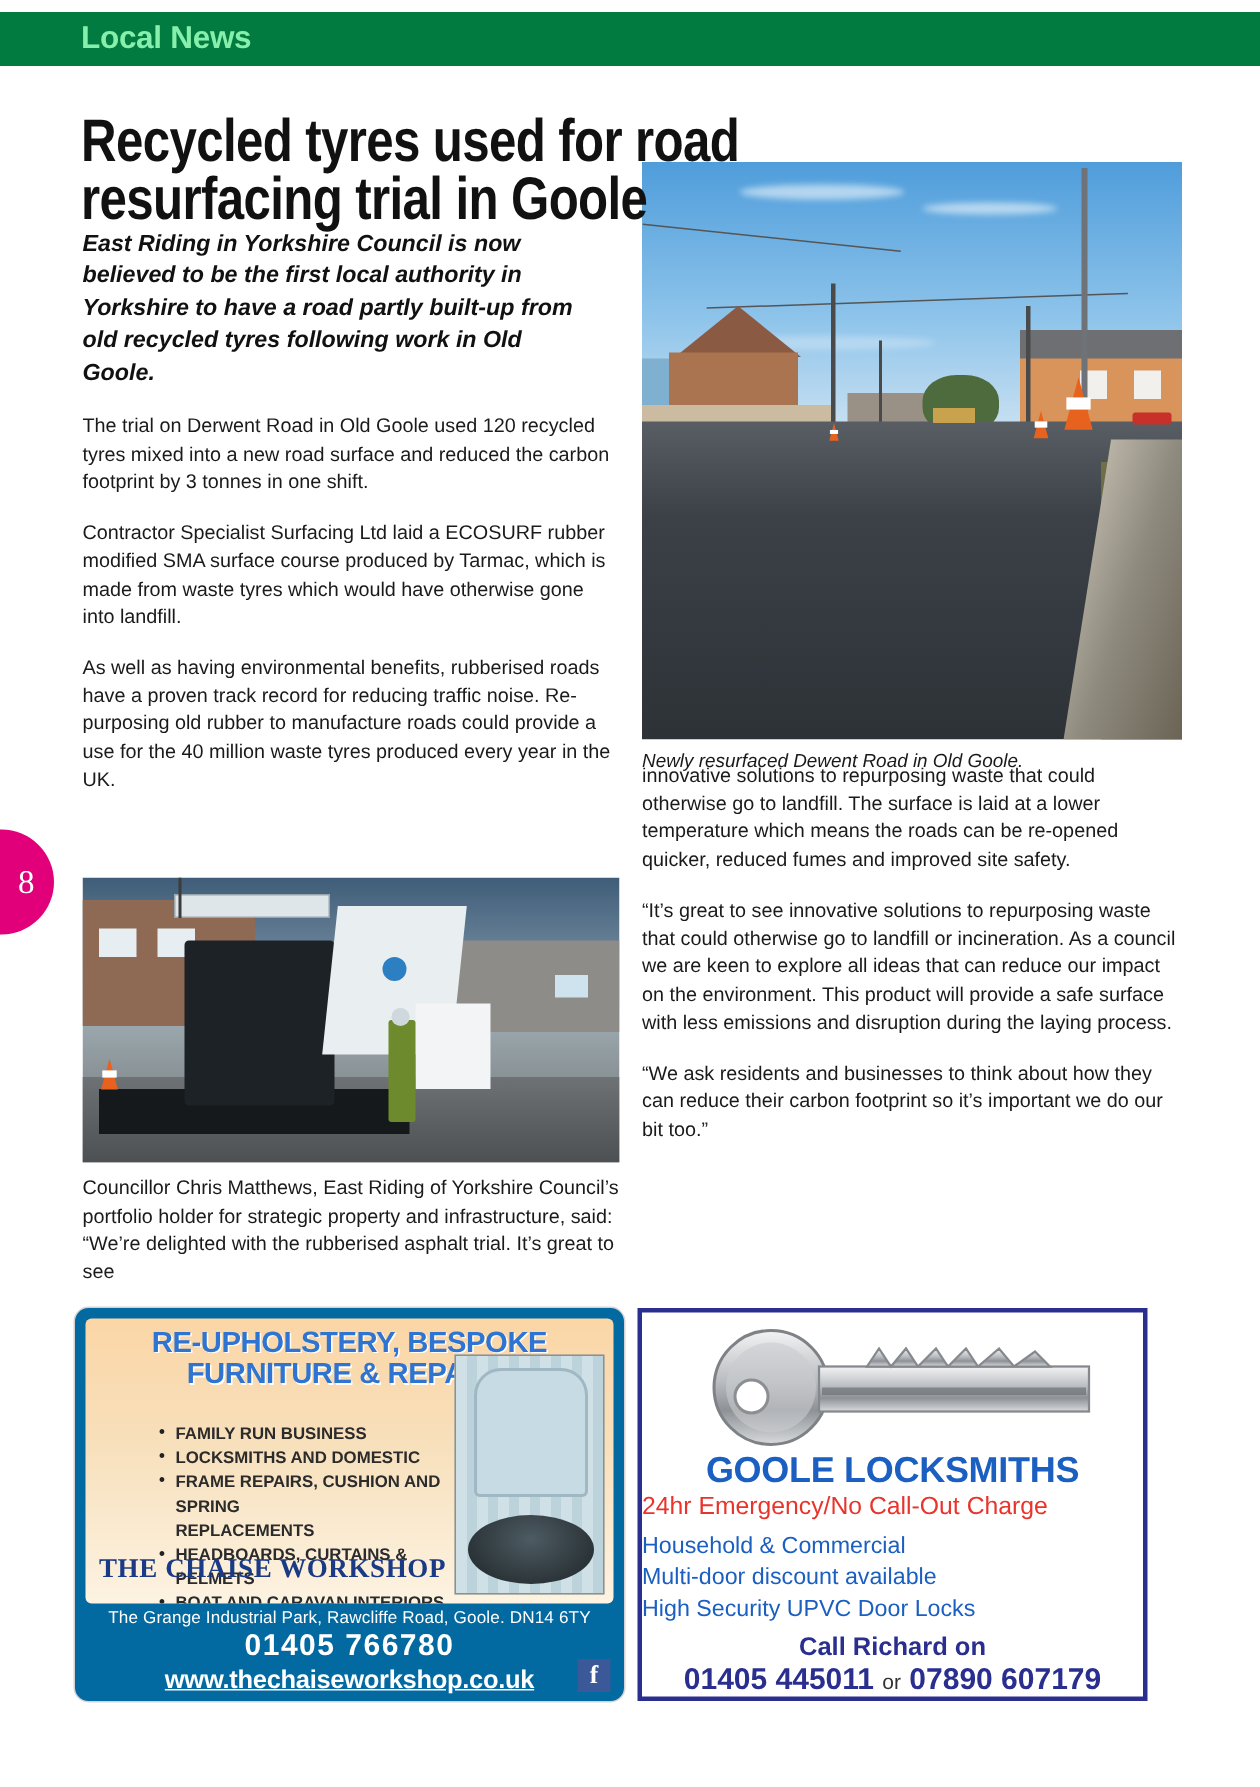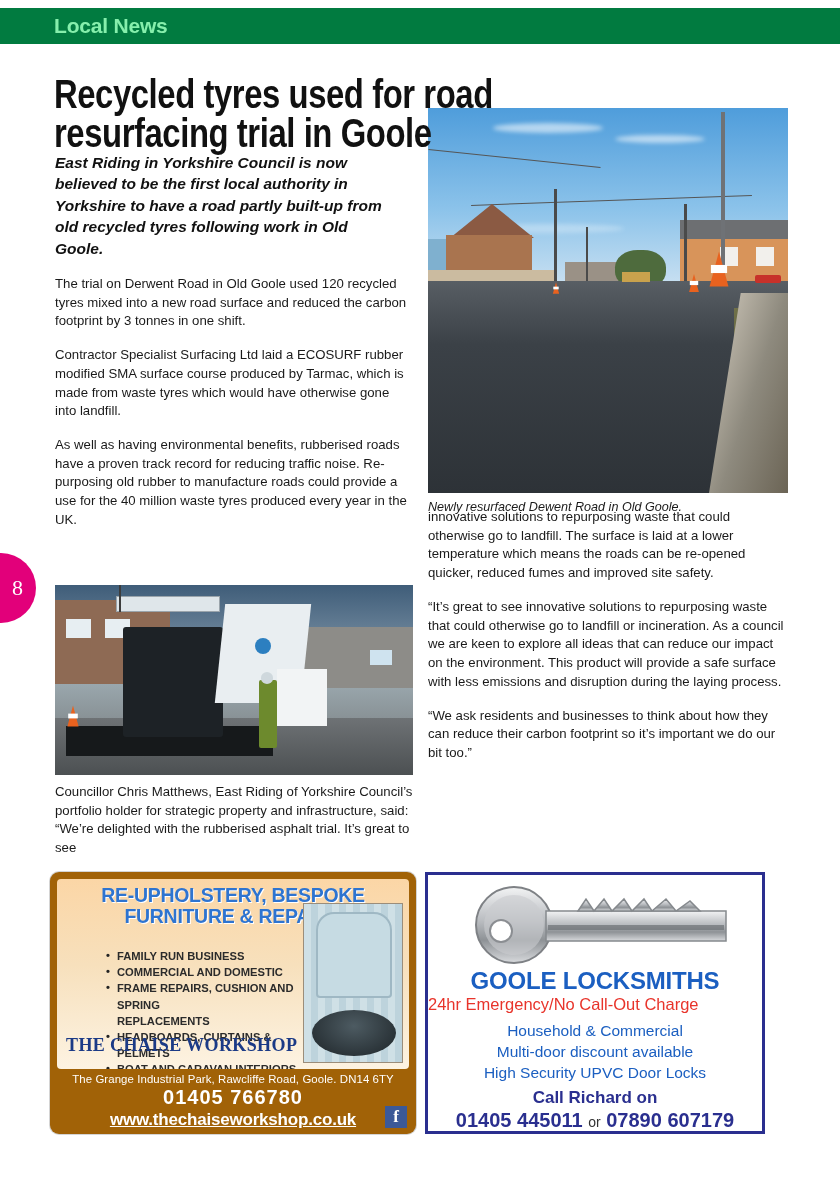--- a/index.html
+++ b/index.html
@@ -80,21 +80,21 @@
     overflow:hidden;
   }
   .cap-left {
     position:absolute; left:55px; top:783px; width:358px;
     font-size:13.2px; line-height:1.42;
   }
 
   
   .ad-left {
     position:absolute; left:50px; top:872px; width:366px; height:262px;
-    background:#a16207; border-radius:9px; overflow:hidden;
+    background:#0369a1; border-radius:9px; overflow:hidden;
     box-shadow:0 0 0 1px #d4D4d4;
   }
   .ad-left-inner {
     position:absolute; left:7px; top:7px; width:352px; height:190px;
     background:linear-gradient(180deg,#fbd6a6 0%, #f7e0bc 45%, #fdf3e2 100%);
     border-radius:4px; overflow:hidden;
   }
   .ad-title {
     text-align:center; color:#2E74D0; font-weight:bold;
     font-size:19.5px; line-height:1.08; padding-top:6px;
@@ -139,21 +139,21 @@
   .key-wrap { position:absolute; left:0; top:6px; width:100%; height:90px; }
   .lock-title {
     position:absolute; left:0; top:92px; width:100%; text-align:center;
     font-size:24px; font-weight:bold; color:#1B5FC1; letter-spacing:-0.2px;
   }
   .lock-sub1 {
     position:absolute; left:0; top:120px; width:100%; text-align:left;
     font-size:16.5px; color:#E8342B;
   }
   .lock-lines {
-    position:absolute; left:0; top:146px; width:100%; text-align:center;
+    position:absolute; left:0; top:146px; width:100%; text-align:left;
     font-size:15.5px; color:#1B5FC1; line-height:1.34;
   }
   .lock-call {
     position:absolute; left:0; top:213px; width:100%; text-align:center;
     font-size:17px; font-weight:bold; color:#2A2F8F;
   }
   .lock-nums {
     position:absolute; left:0; top:234px; width:100%; text-align:center;
     font-size:20px; font-weight:bold; color:#2A2F8F;
   }
@@ -266,21 +266,21 @@
 </div>
 
 <div class="ad-left">
   <div class="ad-left-inner">
     <div class="ad-title">
       <div>RE-UPHOLSTERY, BESPOKE</div>
       <div>FURNITURE &amp; REPAIRS</div>
     </div>
     <ul class="ad-bullets">
       <li>FAMILY RUN BUSINESS</li>
-      <li>COMMERCIAL AND DOMESTIC</li>
+      <li>LOCKSMITHS AND DOMESTIC</li>
       <li>FRAME REPAIRS, CUSHION AND SPRING</li>
       <li class="cont" style="padding-left:11px">REPLACEMENTS</li>
       <li>HEADBOARDS, CURTAINS &amp; PELMETS</li>
       <li>BOAT AND CARAVAN INTERIORS</li>
 
     </ul>
     <div class="ad-brand">THE CHAISE WORKSHOP</div>
     <div class="ad-chair">
       <div style="position:absolute;inset:0;background:repeating-linear-gradient(90deg,#cfe0e6 0 7px,#bdd3dc 7px 14px),repeating-linear-gradient(0deg,rgba(255,255,255,.4) 0 7px,rgba(140,170,185,.35) 7px 14px);"></div>
       <div style="position:absolute;left:12px;top:8px;width:76px;height:86px;background:#c6dbe3;border-radius:18px 18px 4px 4px;box-shadow:inset 0 0 0 2px rgba(120,150,165,.5);"></div>

